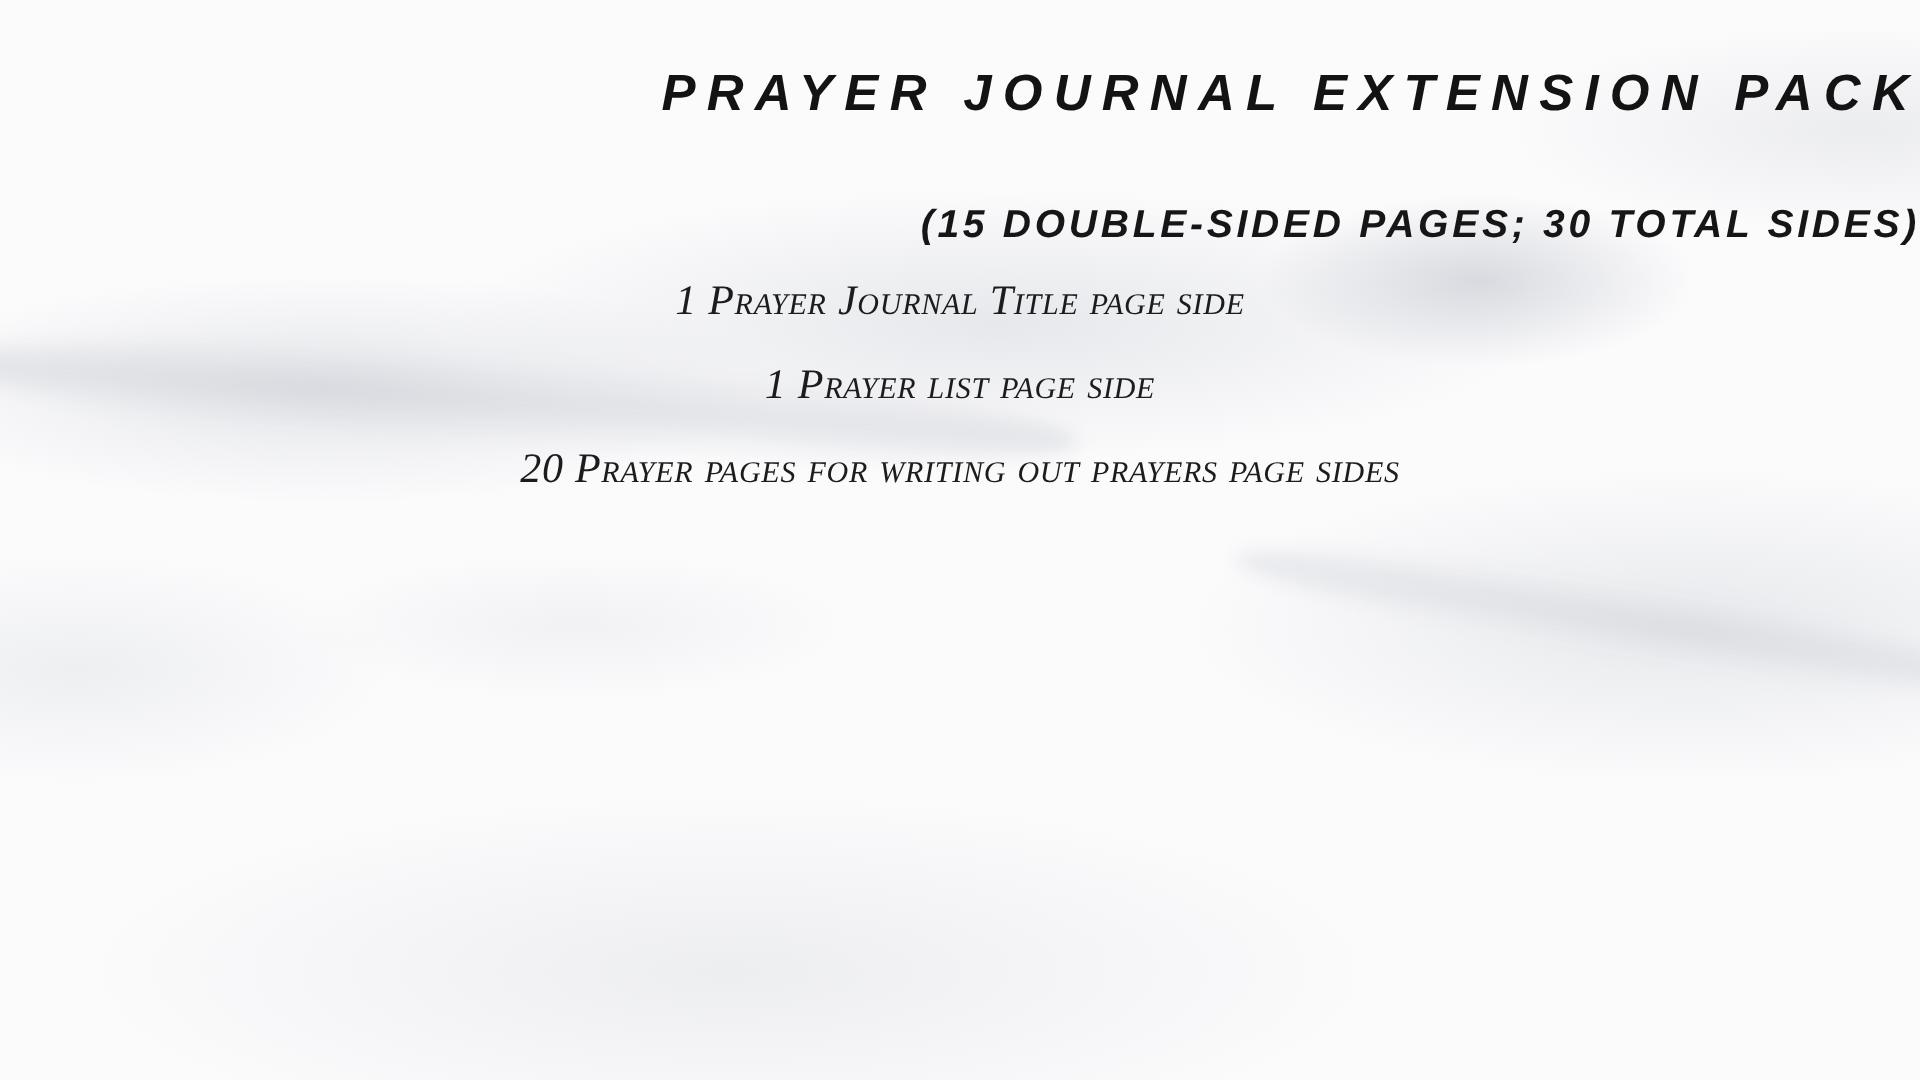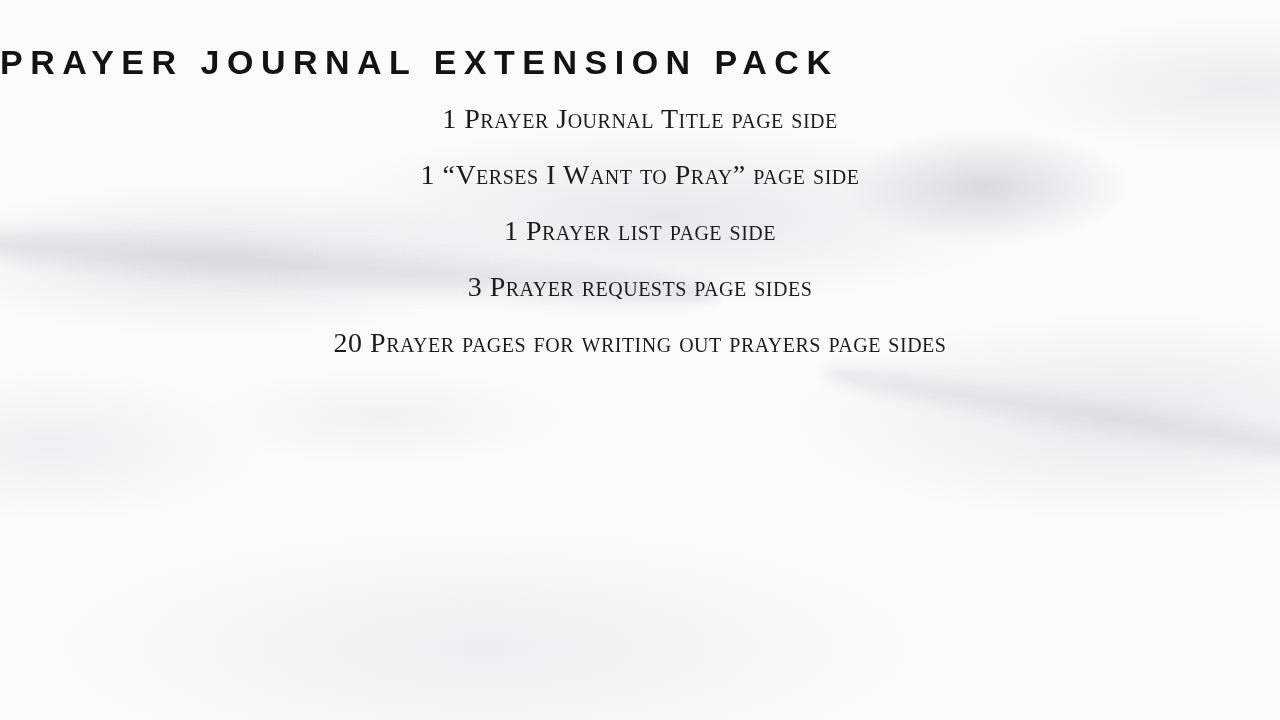--- a/index.html
+++ b/index.html
@@ -23,21 +23,22 @@
     background-color: #fbfbfc;
     background-image:
       radial-gradient(ellipse 430px 110px at 17% 36%, rgba(199,202,210,0.42), rgba(199,202,210,0) 70%),
       radial-gradient(ellipse 520px 130px at 52% 30%, rgba(198,201,209,0.38), rgba(198,201,209,0) 70%),
       radial-gradient(ellipse 200px 80px  at 77% 26%, rgba(183,186,196,0.50), rgba(183,186,196,0) 72%),
       radial-gradient(ellipse 480px 150px at 88% 58%, rgba(203,206,213,0.40), rgba(203,206,213,0) 70%),
       radial-gradient(ellipse 620px 170px at 38% 90%, rgba(208,210,217,0.32), rgba(208,210,217,0) 70%),
       radial-gradient(ellipse 300px 110px at 4% 62%,  rgba(208,211,218,0.30), rgba(208,211,218,0) 70%),
       radial-gradient(ellipse 340px 100px at 97% 12%, rgba(206,208,215,0.34), rgba(206,208,215,0) 70%),
       radial-gradient(ellipse 260px 70px  at 30% 58%, rgba(214,216,222,0.28), rgba(214,216,222,0) 70%);
-    text-align: left;
+    text-align: right;
+    font-style: italic;
   }
 
   .vein {
     position: absolute;
     pointer-events: none;
   }
   .vein-1 {
     left: -40px; top: 238px; width: 760px; height: 60px;
     background: linear-gradient(180deg, rgba(188,191,200,0) 0%, rgba(188,191,200,0.35) 50%, rgba(188,191,200,0) 100%);
     transform: rotate(4deg);
@@ -95,22 +96,21 @@
 </head>
 <body>
 
 <main class="poster">
 
   <div class="vein vein-1"></div>
   <div class="vein vein-2"></div>
 
   <h1 class="title">PRAYER JOURNAL EXTENSION PACK</h1>
 
+  <h2 class="subtitle">(15 DOUBLE-SIDED PAGES; 30 TOTAL SIDES)</h2>
 
   <ul class="page-list">
     <li class="list-item">1 Prayer Journal Title page side</li>
-    <li class="list-item">1 “Verses I Want to Pray” page side</li>
     <li class="list-item">1 Prayer list page side</li>
-    <li class="list-item">3 Prayer requests page sides</li>
     <li class="list-item">20 Prayer pages for writing out prayers page sides</li>
   </ul>
 
 </main>
 
 </body></html>

